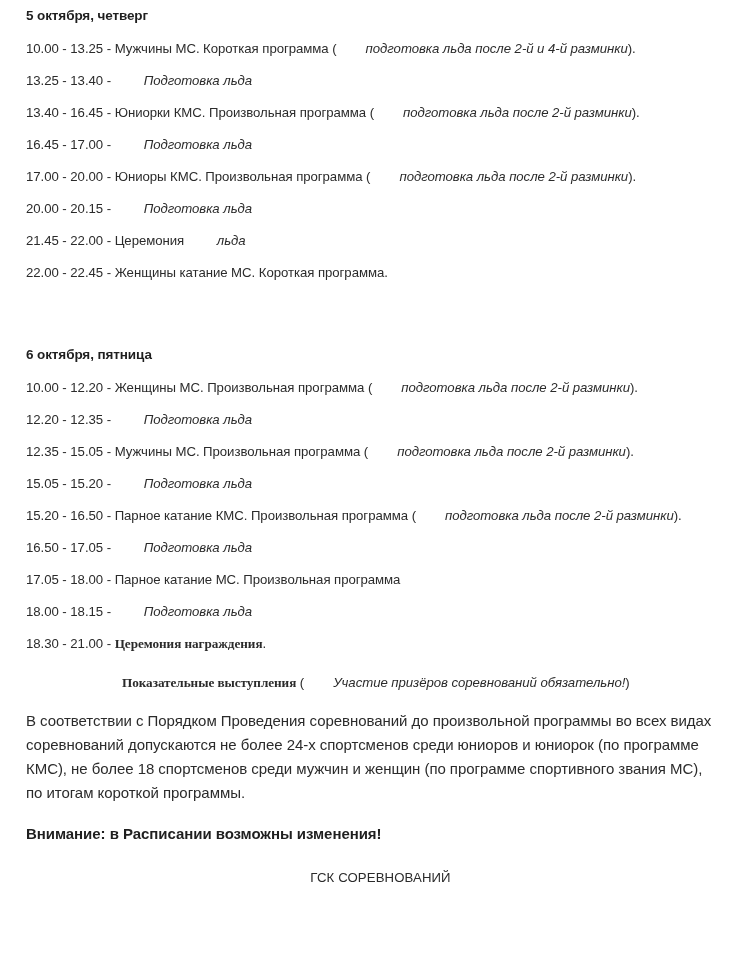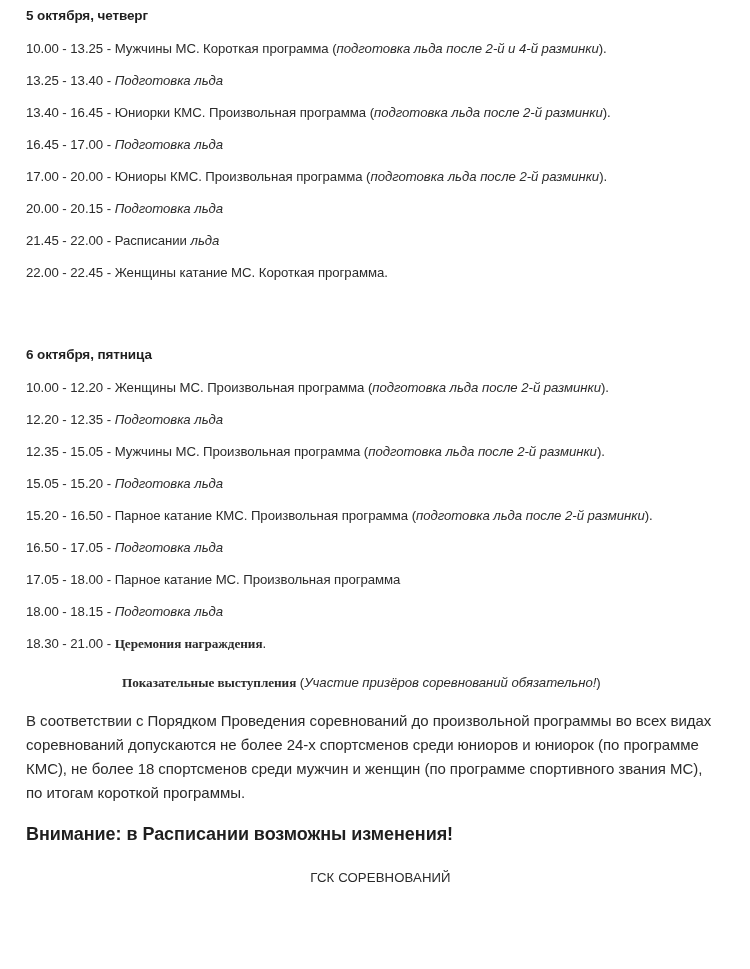--- a/index.html
+++ b/index.html
@@ -48,20 +48,21 @@
     letter-spacing: -0.05px;
   }
   .entry.first-entry {
     padding-top: 16px;
   }
   .section-gap {
     height: 64px;
   }
   .italic {
     font-style: italic;
+    margin-left: 29px;
   }
   .bold {
     font-weight: bold;
     font-family: Liberation Serif, serif;
   }
   .showcase-line {
     font-size: 13.2px;
     line-height: 18px;
     margin: 0;
     padding-top: 21px;
@@ -70,21 +71,21 @@
   }
   .body-para {
     font-size: 15px;
     line-height: 24px;
     margin: 0;
     padding-top: 17px;
     width: 690px;
     letter-spacing: -0.05px;
   }
   .attention {
-    font-size: 18px;
+    font-size: 15px;
     font-weight: bold;
     line-height: 18px;
     margin: 0;
     padding-top: 20px;
     color: #1f1f1f;
     letter-spacing: -0.05px;
   }
   .footer {
     font-size: 13.2px;
     line-height: 18px;
@@ -109,21 +110,21 @@
 
     <p class="entry"><span>13.40 - 16.45 - </span><span>Юниорки КМС. Произвольная программа </span><span>(</span><span class="italic">подготовка льда после 2-й разминки</span><span>).</span></p>
 
     <p class="entry"><span>16.45 - 17.00 - </span><span class="italic">Подготовка льда</span></p>
 
     <p class="entry"><span>17.00 - 20.00 - </span><span>Юниоры КМС. Произвольная программа </span><span>(</span><span class="italic">подготовка льда после 2-й разминки</span><span>).</span></p>
 
     <p class="entry"><span>20.00 - 20.15 - </span><span class="italic">Подготовка льда</span></p>
 
 
-    <p class="entry"><span>21.45 - 22.00 - </span><span>Расписании </span><span class="italic">льда</span></p>
+    <p class="entry"><span>21.45 - 22.00 - </span><span>Церемония </span><span class="italic">льда</span></p>
 
     <p class="entry"><span>22.00 - 22.45 - </span><span>Женщины катание МС. Короткая программа.</span></p>
 
     <div class="section-gap"></div>
 
     <h2 class="day-heading second">6 октября, пятница</h2>
 
     <p class="entry first-entry"><span>10.00 - 12.20 - </span><span>Женщины МС. Произвольная программа </span><span>(</span><span class="italic">подготовка льда после 2-й разминки</span><span>).</span></p>
 
     <p class="entry"><span>12.20 - 12.35 - </span><span class="italic">Подготовка льда</span></p>

